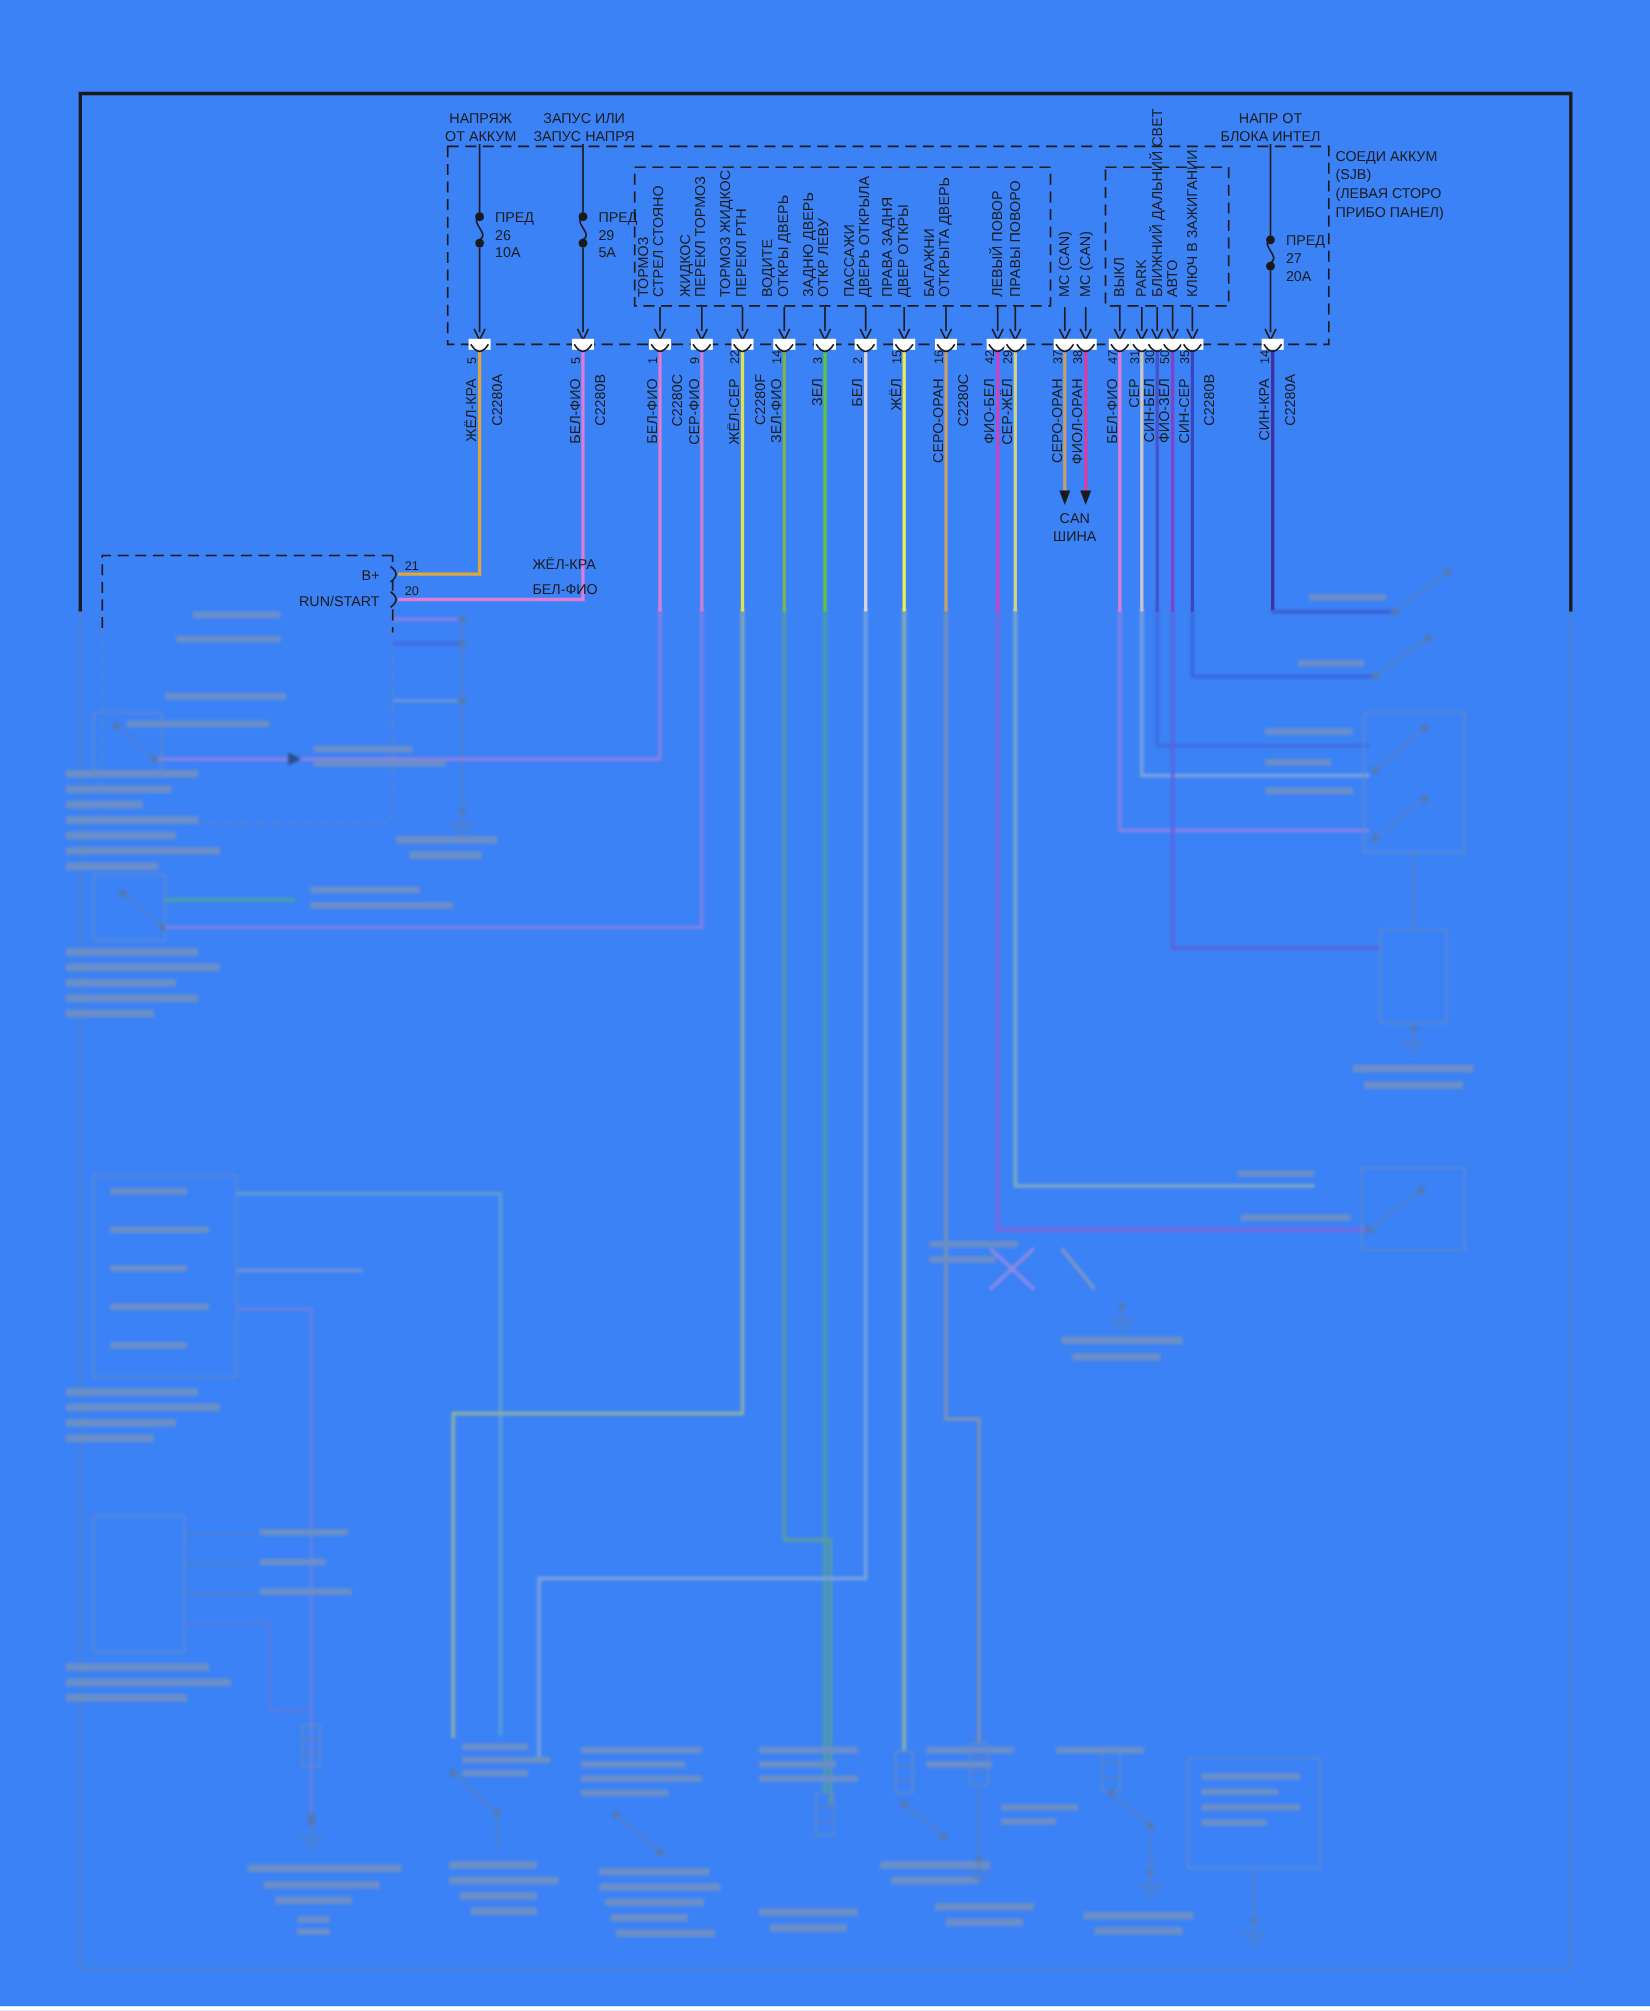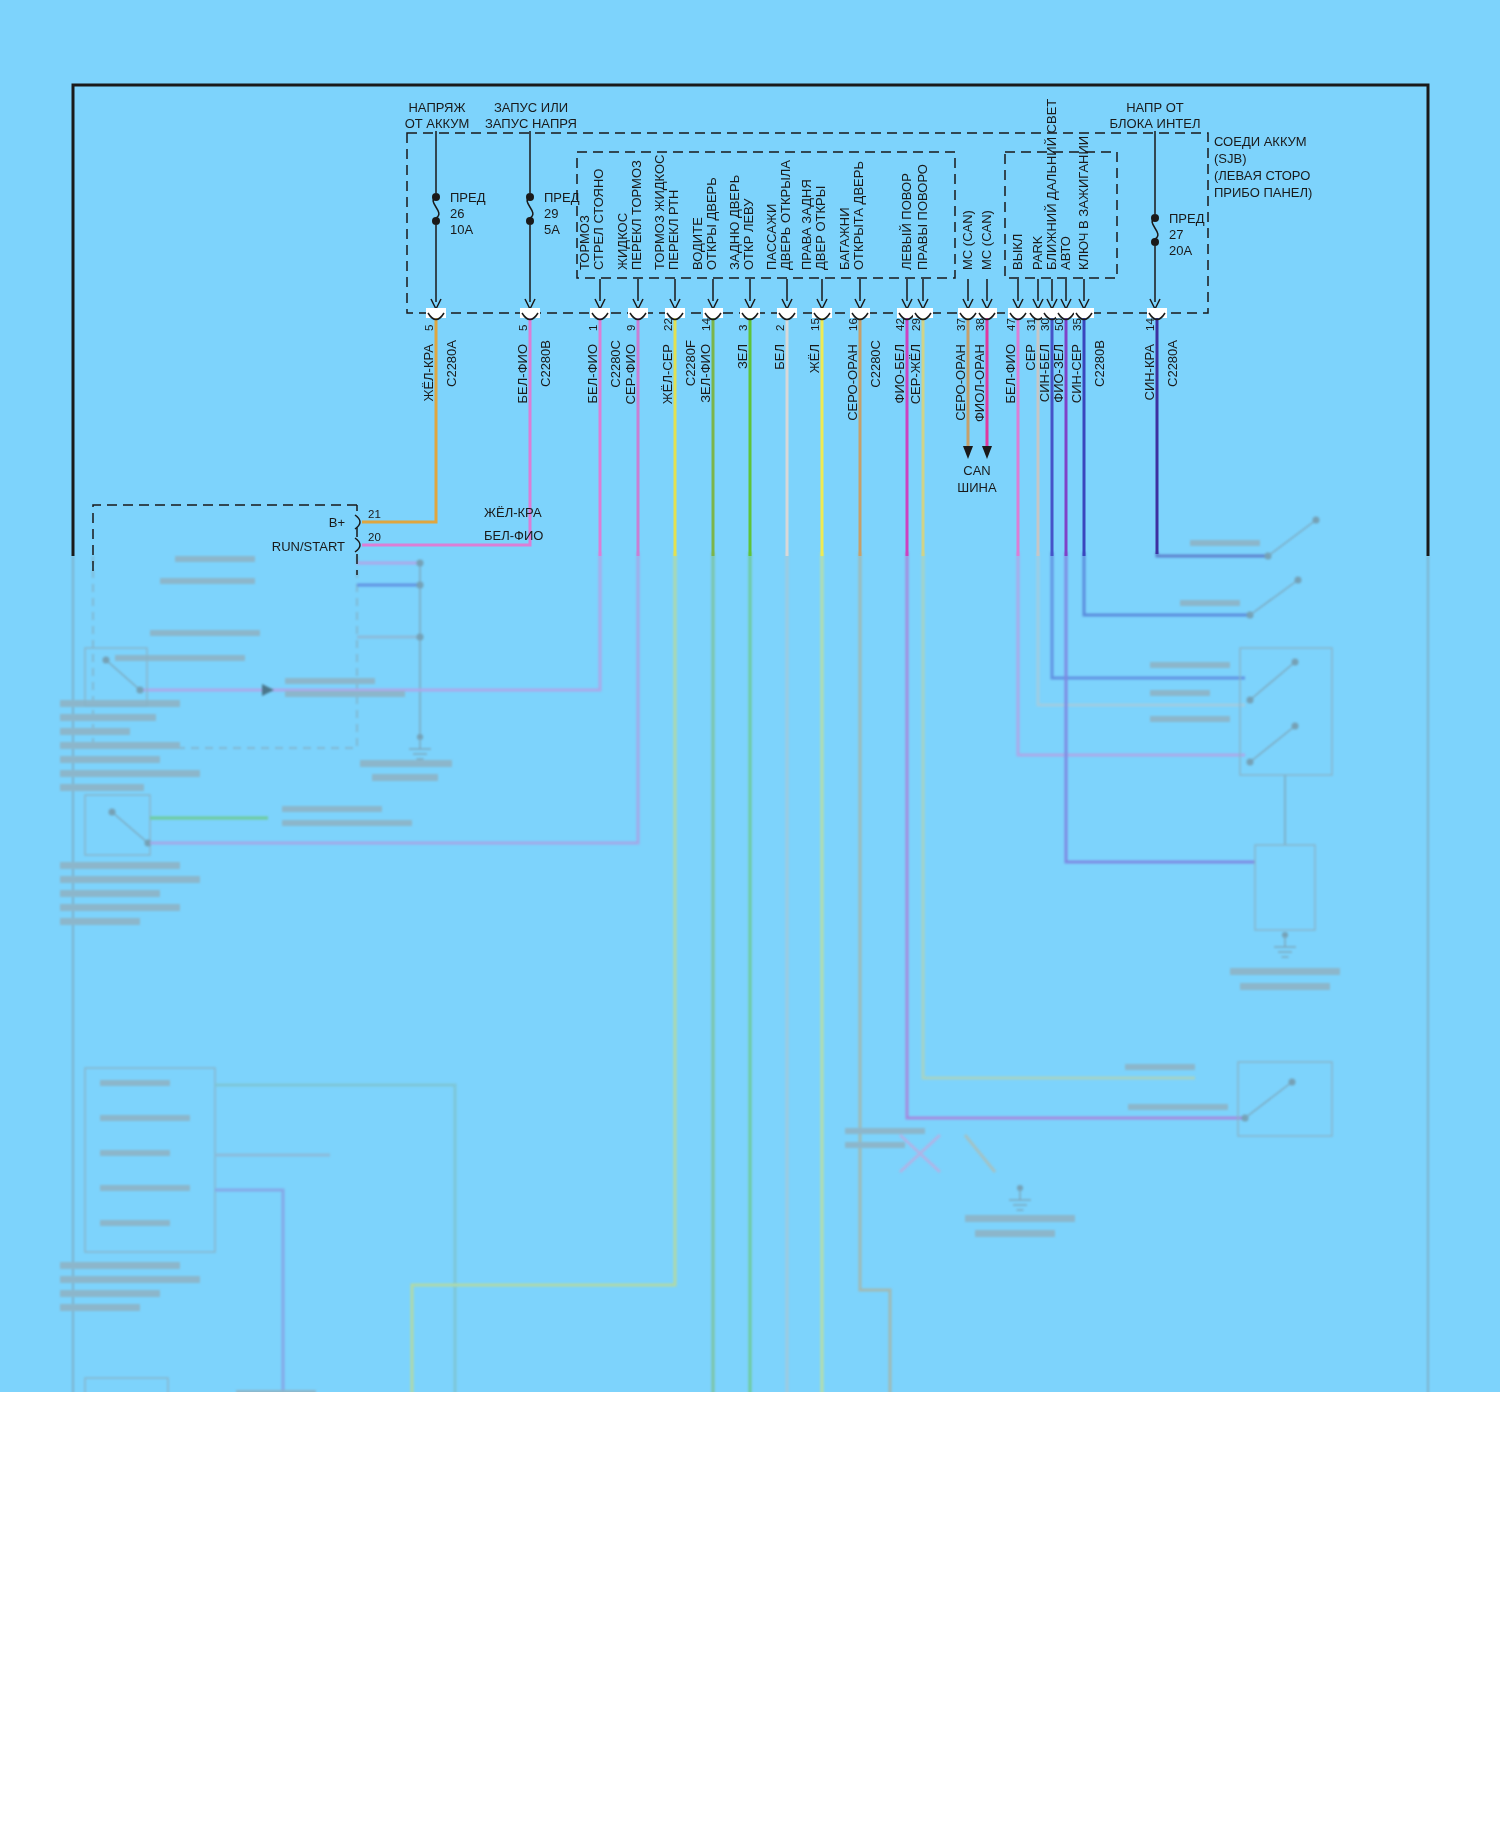--- a/index.html
+++ b/index.html
@@ -1,16 +1,16 @@
 <!DOCTYPE html>
 <html><head>
 <meta charset="utf-8">
 <style>
   html,body{margin:0;padding:0;background:#fff;}
-  .stage{position:relative;width:1500px;height:1392px;background:#7dd3fc;overflow:hidden;}
+  .stage{position:relative;width:1500px;height:1824px;background:#3b82f6;overflow:hidden;}
   svg{display:block;}
   text{font-family:"Liberation Sans","DejaVu Sans",sans-serif;fill:#1a1a1a;}
   .t{font-size:13px;}
   .ts{font-size:11.5px;}
   .m{text-anchor:middle;}
   .e{text-anchor:end;}
   .k{stroke:#1a1a1a;stroke-width:1.5;fill:none;}
   .bk{stroke:#1a1a1a;stroke-width:3;fill:none;}
   .d{stroke:#1a1a1a;stroke-width:1.5;fill:none;stroke-dasharray:10 6;}
   .w{fill:none;stroke-width:3;}

